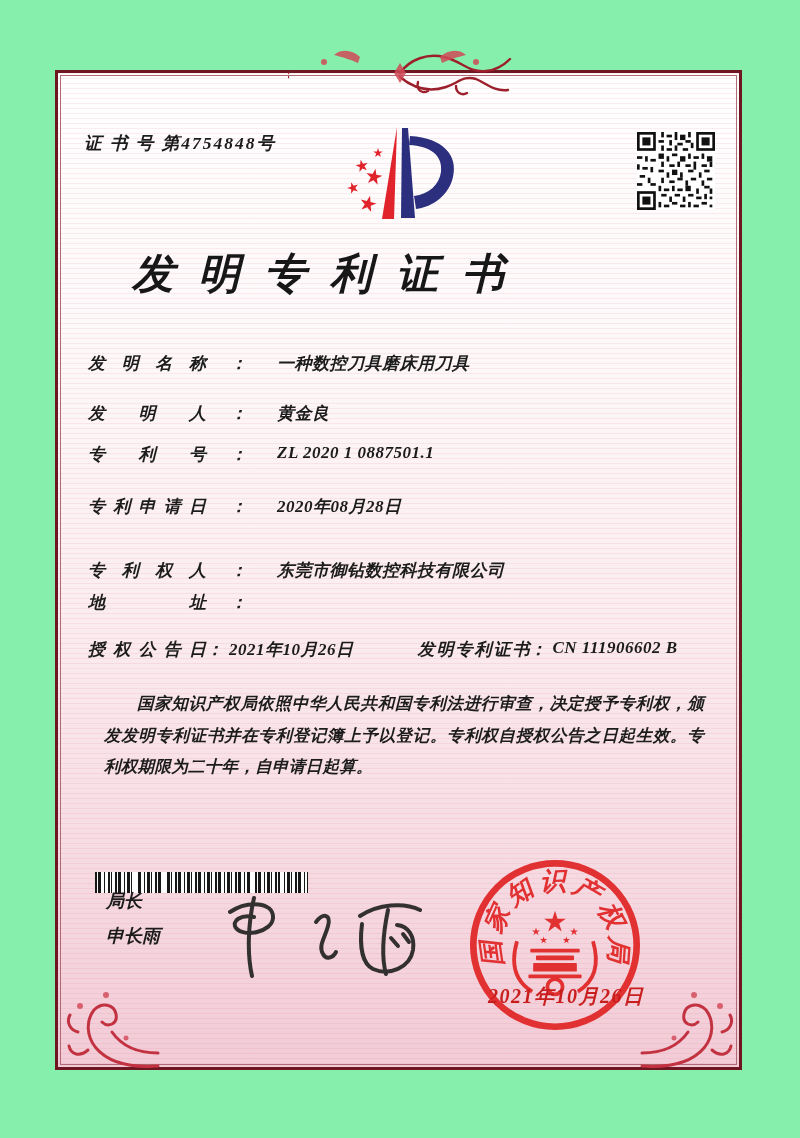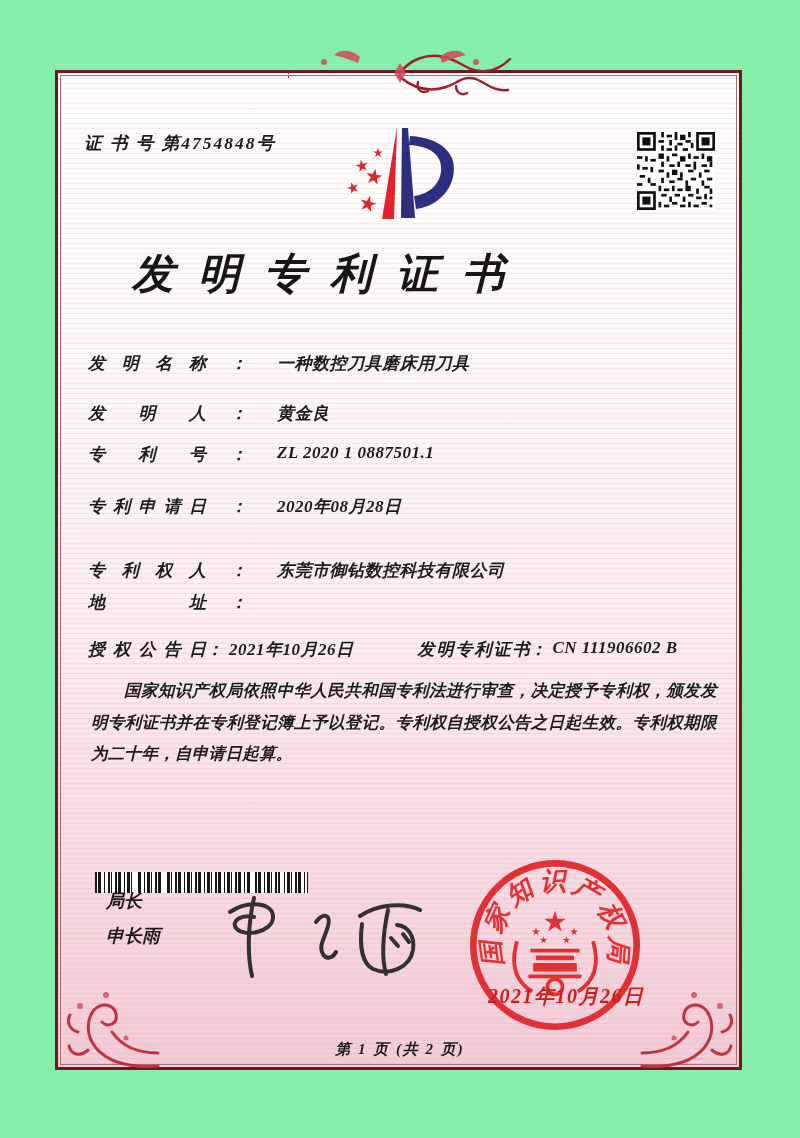--- a/index.html
+++ b/index.html
@@ -28,21 +28,21 @@
   .f-label{display:inline-block;width:118px;text-align:justify;text-align-last:justify;flex:none;}
   .f-colon{flex:none;margin-right:6px;}
   .f-value{letter-spacing:0.5px;}
   .addr .f-value{max-width:505px;line-height:1.65;}
   .row-double{display:flex;}
   .grp{display:flex;}
   .grp2{margin-left:40px;}
   .grp2 .f-label{width:112px;}
   .paras{left:88px;top:672px;width:632px;font-size:16.5px;font-weight:700;line-height:1.92;
          letter-spacing:0.3px;text-align:justify;}
-  .paras p{margin:3px;text-indent:2em;}
+  .paras p{margin:16px;text-indent:2em;}
   .barcode{left:95px;top:872px;width:213px;height:21px;
     background:
       repeating-linear-gradient(90deg, rgba(255,255,255,0) 0 11px, #fdfdfd 11px 13px, rgba(255,255,255,0) 13px 29px),
       repeating-linear-gradient(90deg,#161616 0 2px,#fcfcfc 2px 3px,#161616 3px 6px,#fcfcfc 6px 9px,#161616 9px 10px,#fcfcfc 10px 12px,#161616 12px 15px,#fcfcfc 15px 16px,#161616 16px 17px,#fcfcfc 17px 20px);
   }
   .officer{left:106px;top:884px;font-size:18px;font-weight:700;line-height:1.95;}
   .seal-date{left:488px;top:983px;width:180px;font-size:20px;font-weight:700;
              color:#c81e1e;letter-spacing:1.5px;}
   .page-num{left:0;top:1040px;width:800px;text-align:center;font-size:15px;font-weight:700;letter-spacing:2px;}
   .back-note{left:0;top:1090px;width:800px;text-align:center;font-size:16.5px;font-weight:700;letter-spacing:3px;}
@@ -308,16 +308,15 @@
         <rect x="72" y="131" width="56" height="4" rx="1"></rect>
         <circle cx="100" cy="144" r="8" fill="none" stroke="#e02525" stroke-width="4"></circle>
         <path d="M60,96 C53,120 58,138 76,149" fill="none" stroke="#e02525" stroke-width="4"></path>
         <path d="M140,96 C147,120 142,138 124,149" fill="none" stroke="#e02525" stroke-width="4"></path>
       </g>
     </g>
   </svg>
 
   <div class="abs seal-date">2021年10月26日</div>
 
-  <div class="abs page-num">第 1 页 (共 2 页)</div>
 
 
 </div>
 
 </body></html>

